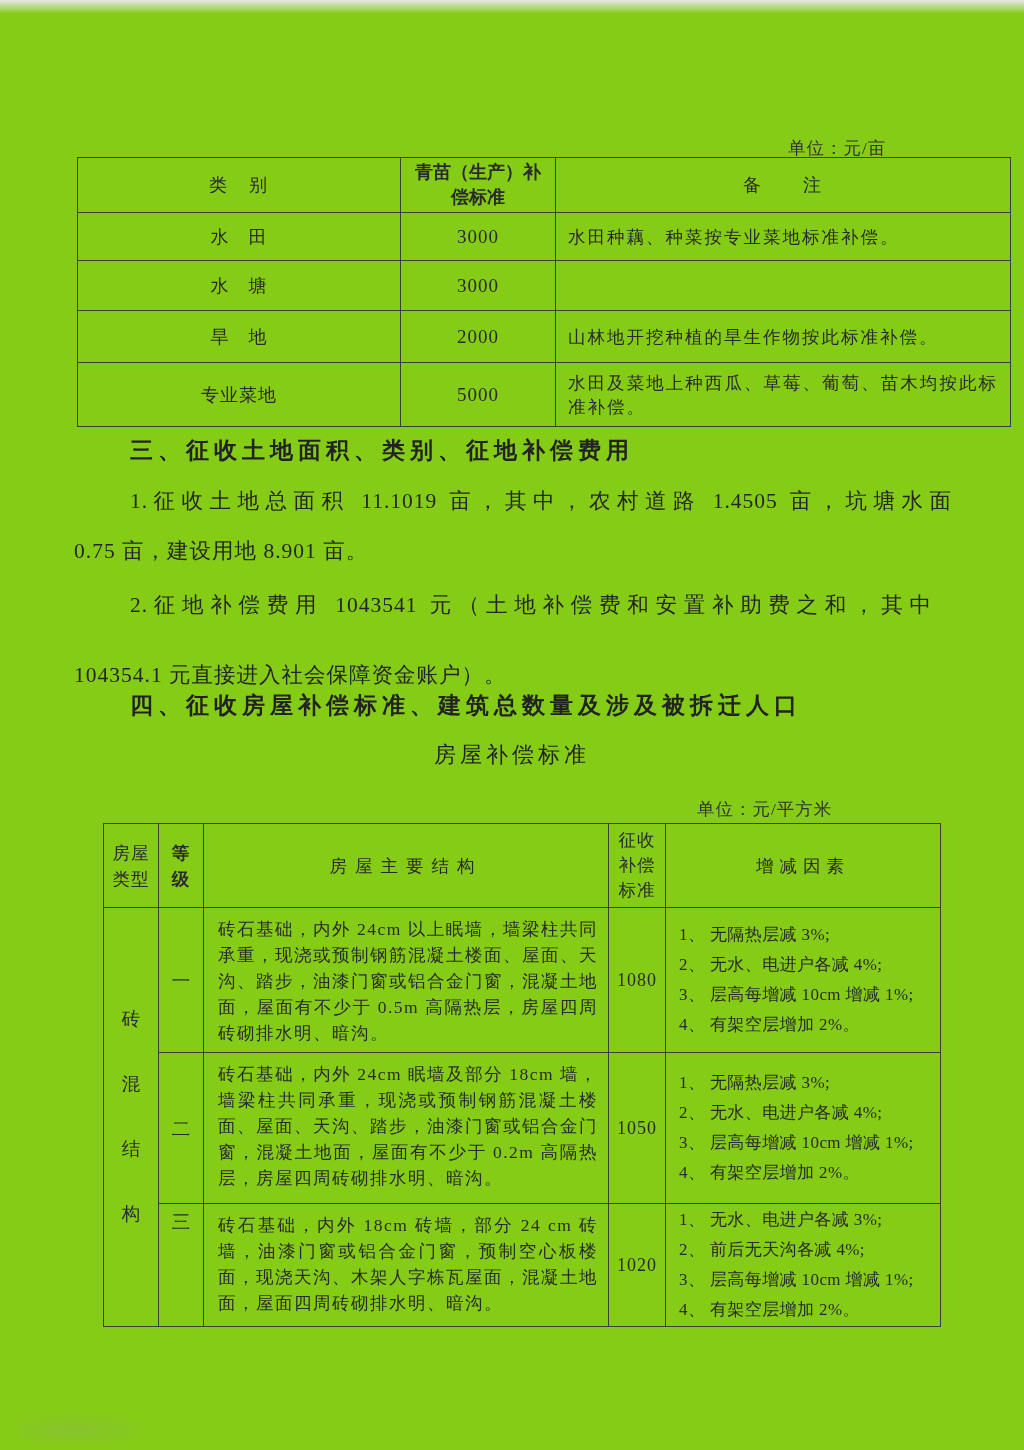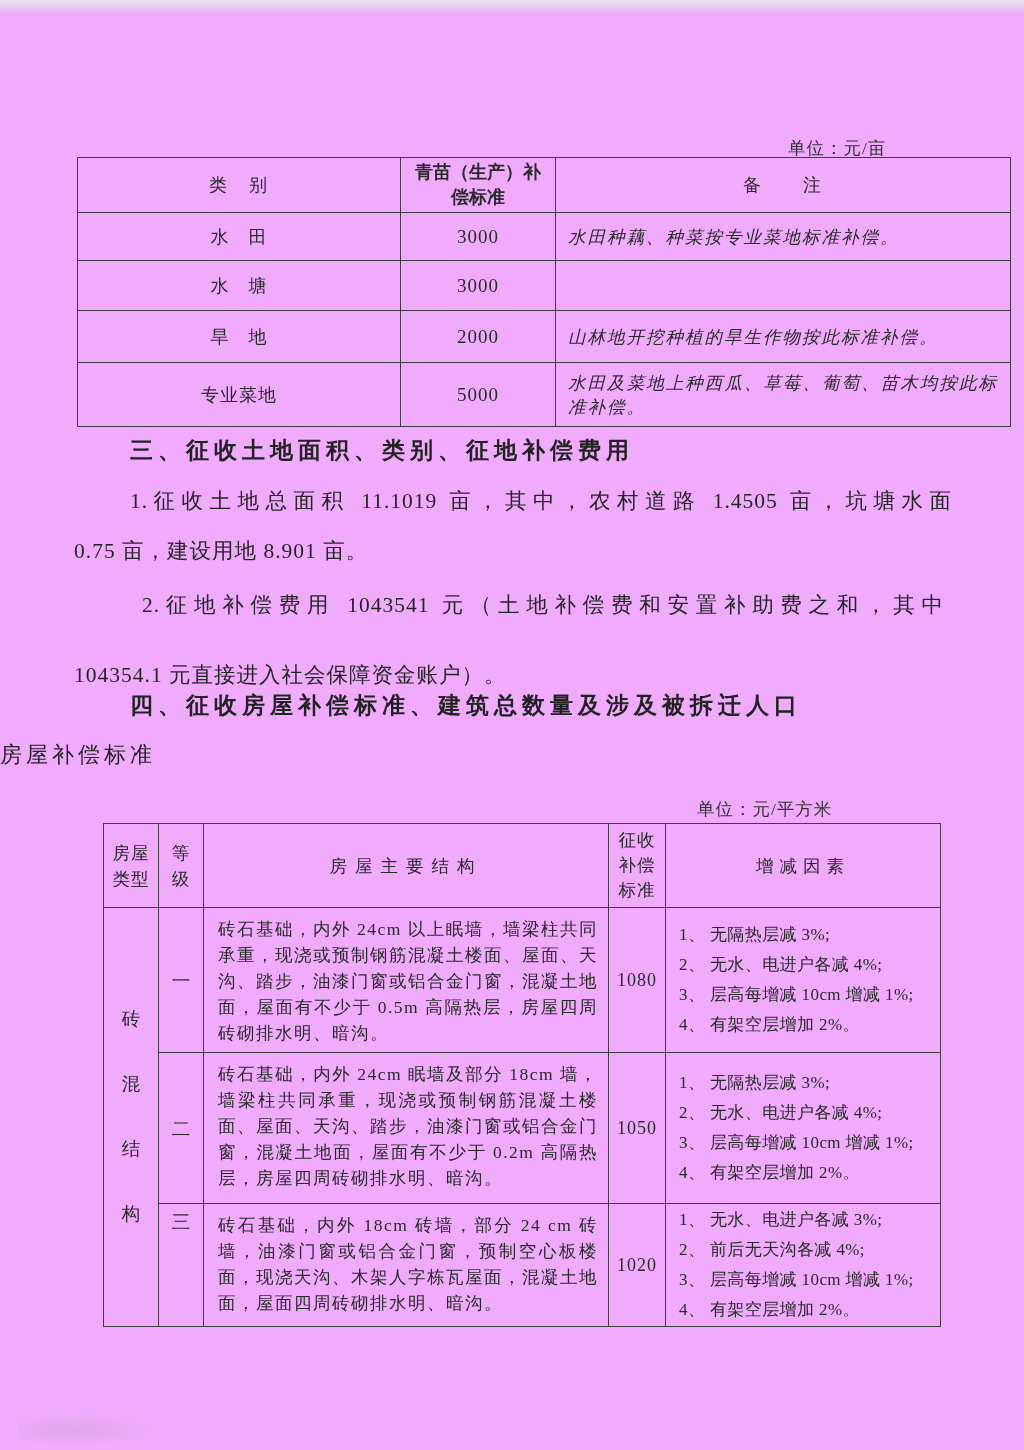--- a/index.html
+++ b/index.html
@@ -3,61 +3,61 @@
 <meta charset="utf-8">
 <style>
   html,body{margin:0;padding:0;}
   body{
     width:1024px;height:1450px;
     background:#ffffff;
     font-family:"Liberation Serif","DejaVu Serif",serif;
     color:#2a2a2a;
     -webkit-font-smoothing:antialiased;
   }
-  .page{position:relative;width:1024px;height:1450px;background:#f0abfc;overflow:hidden;}
+  .page{position:relative;width:1024px;height:1450px;background:#84cc16;overflow:hidden;}
   .scan-top{position:absolute;top:0;left:0;right:0;height:14px;
     background:linear-gradient(#e7e7e7,rgba(253,253,253,0));}
   .scan-smudge{position:absolute;left:18px;bottom:8px;width:140px;height:30px;
     background:radial-gradient(ellipse at 40% 60%, rgba(150,150,150,.18), rgba(255,255,255,0) 70%);}
 
   .unit{position:absolute;font-size:17.5px;letter-spacing:1px;color:#333;}
   .unit1{left:788px;top:136px;}
   .unit2{left:697px;top:797px;}
 
   table{border-collapse:collapse;table-layout:fixed;position:absolute;}
   td,th{border:1.4px solid #3d3d3d;font-weight:normal;overflow:hidden;}
 
   
   .t1{left:62px;top:157px;width:933px;margin-left:15px;}
   .t1 th{font-size:18px;text-align:center;vertical-align:middle;letter-spacing:2px;}
   .t1 .cat{font-size:18px;text-align:center;vertical-align:middle;letter-spacing:1px;}
   .t1 .num{font-size:19px;text-align:center;vertical-align:middle;letter-spacing:1px;}
   .t1 .rem{font-size:17.5px;text-align:justify;vertical-align:middle;
-           padding:3px 12px;line-height:24px;letter-spacing:2px;font-style:italic;}
+           padding:3px 12px;line-height:24px;letter-spacing:2px;}
   .t1 .hstd{padding:0 10px;line-height:25px;letter-spacing:0;font-weight:bold;}
 
   
   .h3,.h4{position:absolute;left:130px;font-size:23px;font-weight:600;
           letter-spacing:5px;white-space:nowrap;color:#222;}
   .h3{top:435px;}
   .h4{top:690px;}
   .para{position:absolute;font-size:21.5px;letter-spacing:1px;white-space:nowrap;color:#252525;}
   .jline{white-space:normal;text-align:justify;text-align-last:justify;}
   .p1a{left:130px;top:486px;width:822px;}
   .p1b{left:74px;top:536px;}
-  .p2a{left:130px;top:590px;width:802px;margin-left:12px;}
+  .p2a{left:130px;top:590px;width:802px;}
   .p2b{left:74px;top:660px;}
-  .subtitle{position:absolute;left:0;right:0;top:740px;text-align:left;
+  .subtitle{position:absolute;left:0;right:0;top:740px;text-align:center;
             font-size:22px;letter-spacing:4px;color:#222;}
 
   
   .t2{left:103px;top:823px;width:837px;}
   .t2 th{font-size:17.5px;text-align:center;vertical-align:middle;line-height:26px;}
   .t2 .h-type{padding:0 4px;letter-spacing:1px;}
-  .t2 .h-grade{padding:0 11px;letter-spacing:1px;}
+  .t2 .h-grade{padding:0 11px;letter-spacing:1px;font-weight:bold;}
   .t2 .h-struct{letter-spacing:8px;}
   .t2 .h-std{padding:0 9px;letter-spacing:1px;line-height:25px;}
   .t2 .h-fact{letter-spacing:6px;}
   .t2 .vtype{text-align:center;vertical-align:middle;}
   .t2 .vtype span{display:block;width:20px;margin:0 auto;font-size:18.5px;
                   line-height:65px;letter-spacing:0;word-break:break-all;}
   .t2 .grade{font-size:18.5px;text-align:center;vertical-align:middle;}
   .t2 .grade.top{vertical-align:top;padding-top:5px;}
   .t2 .struct{font-size:17.5px;text-align:justify;vertical-align:top;
               padding:8px 10px 0 14px;line-height:26px;letter-spacing:1.5px;}

